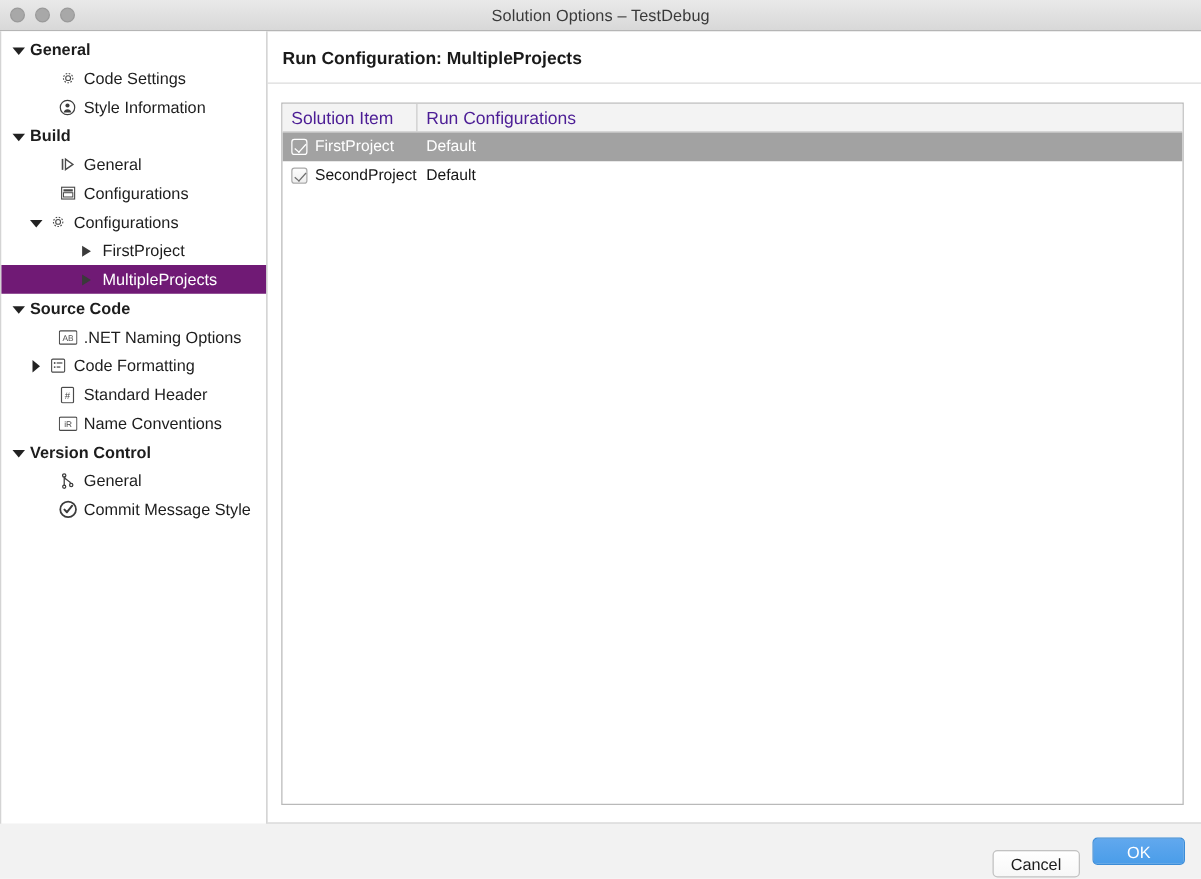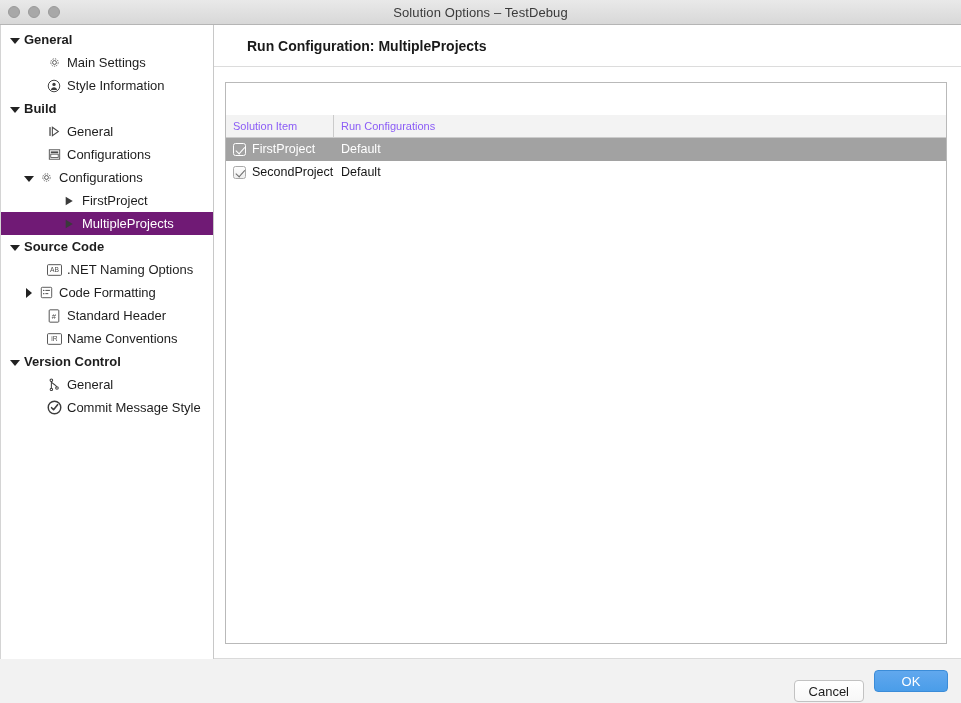--- a/index.html
+++ b/index.html
@@ -141,21 +141,20 @@
     flex: 0 0 41px;
     display: flex; align-items: center;
     padding-left: 12px;
     border-bottom: 1px solid #dcdcdc;
     background: #ffffff;
   }
   .content-title {
     font-size: 14px;
     font-weight: bold;
     color: #1a1a1a;
-    margin-left: 21px;
   }
   .content-area {
     flex: 1 1 auto;
     padding: 15px 14px 14px 11px;
     box-sizing: border-box;
     min-height: 0;
   }
 
   
   .table-box {
@@ -166,23 +165,22 @@
     display: flex; flex-direction: column;
     overflow: hidden;
   }
   .table-head {
     display: flex;
     height: 22px;
     flex: 0 0 22px;
     background: #f3f3f3;
     border-bottom: 1px solid #cbcbcb;
     align-items: center;
-    font-size: 11px;
-    color: #8b5cf6;
-    margin-top: 32px;
+    font-size: 14px;
+    color: #4c1d95;
   }
   .th {
     box-sizing: border-box;
     padding-left: 7px;
     height: 22px;
     line-height: 22px;
     overflow: hidden;
   }
   .th.col0 { width: 108px; flex: 0 0 108px; border-right: 1px solid #cbcbcb; }
   .th.col1 { flex: 1 1 auto; }
@@ -300,21 +298,21 @@
         <div class="tree-row ind1">
           <span class="twisty"></span>
           <span class="ticon">
             <svg width="13" height="13" viewBox="0 0 16 16">
               <g fill="none" stroke="#4a4a4a" stroke-width="1.1">
                 <circle cx="8" cy="8" r="2.4"></circle>
                 <circle cx="8" cy="8" r="4.6" stroke-dasharray="1.6 1.5"></circle>
               </g>
             </svg>
           </span>
-          <span class="tree-label">Main Settings</span>
+          <span class="tree-label">Code Settings</span>
         </div>
         <div class="tree-row ind1">
           <span class="twisty"></span>
           <span class="ticon">
             <svg width="14" height="14" viewBox="0 0 16 16">
               <circle cx="8" cy="8" r="6.6" fill="none" stroke="#3c3c3c" stroke-width="1.1"></circle>
               <circle cx="8" cy="6.2" r="1.9" fill="#3c3c3c"></circle>
               <path d="M4.4 12.6c.5-2.1 1.9-3.1 3.6-3.1s3.1 1 3.6 3.1z" fill="#3c3c3c"></path>
             </svg>
           </span>

